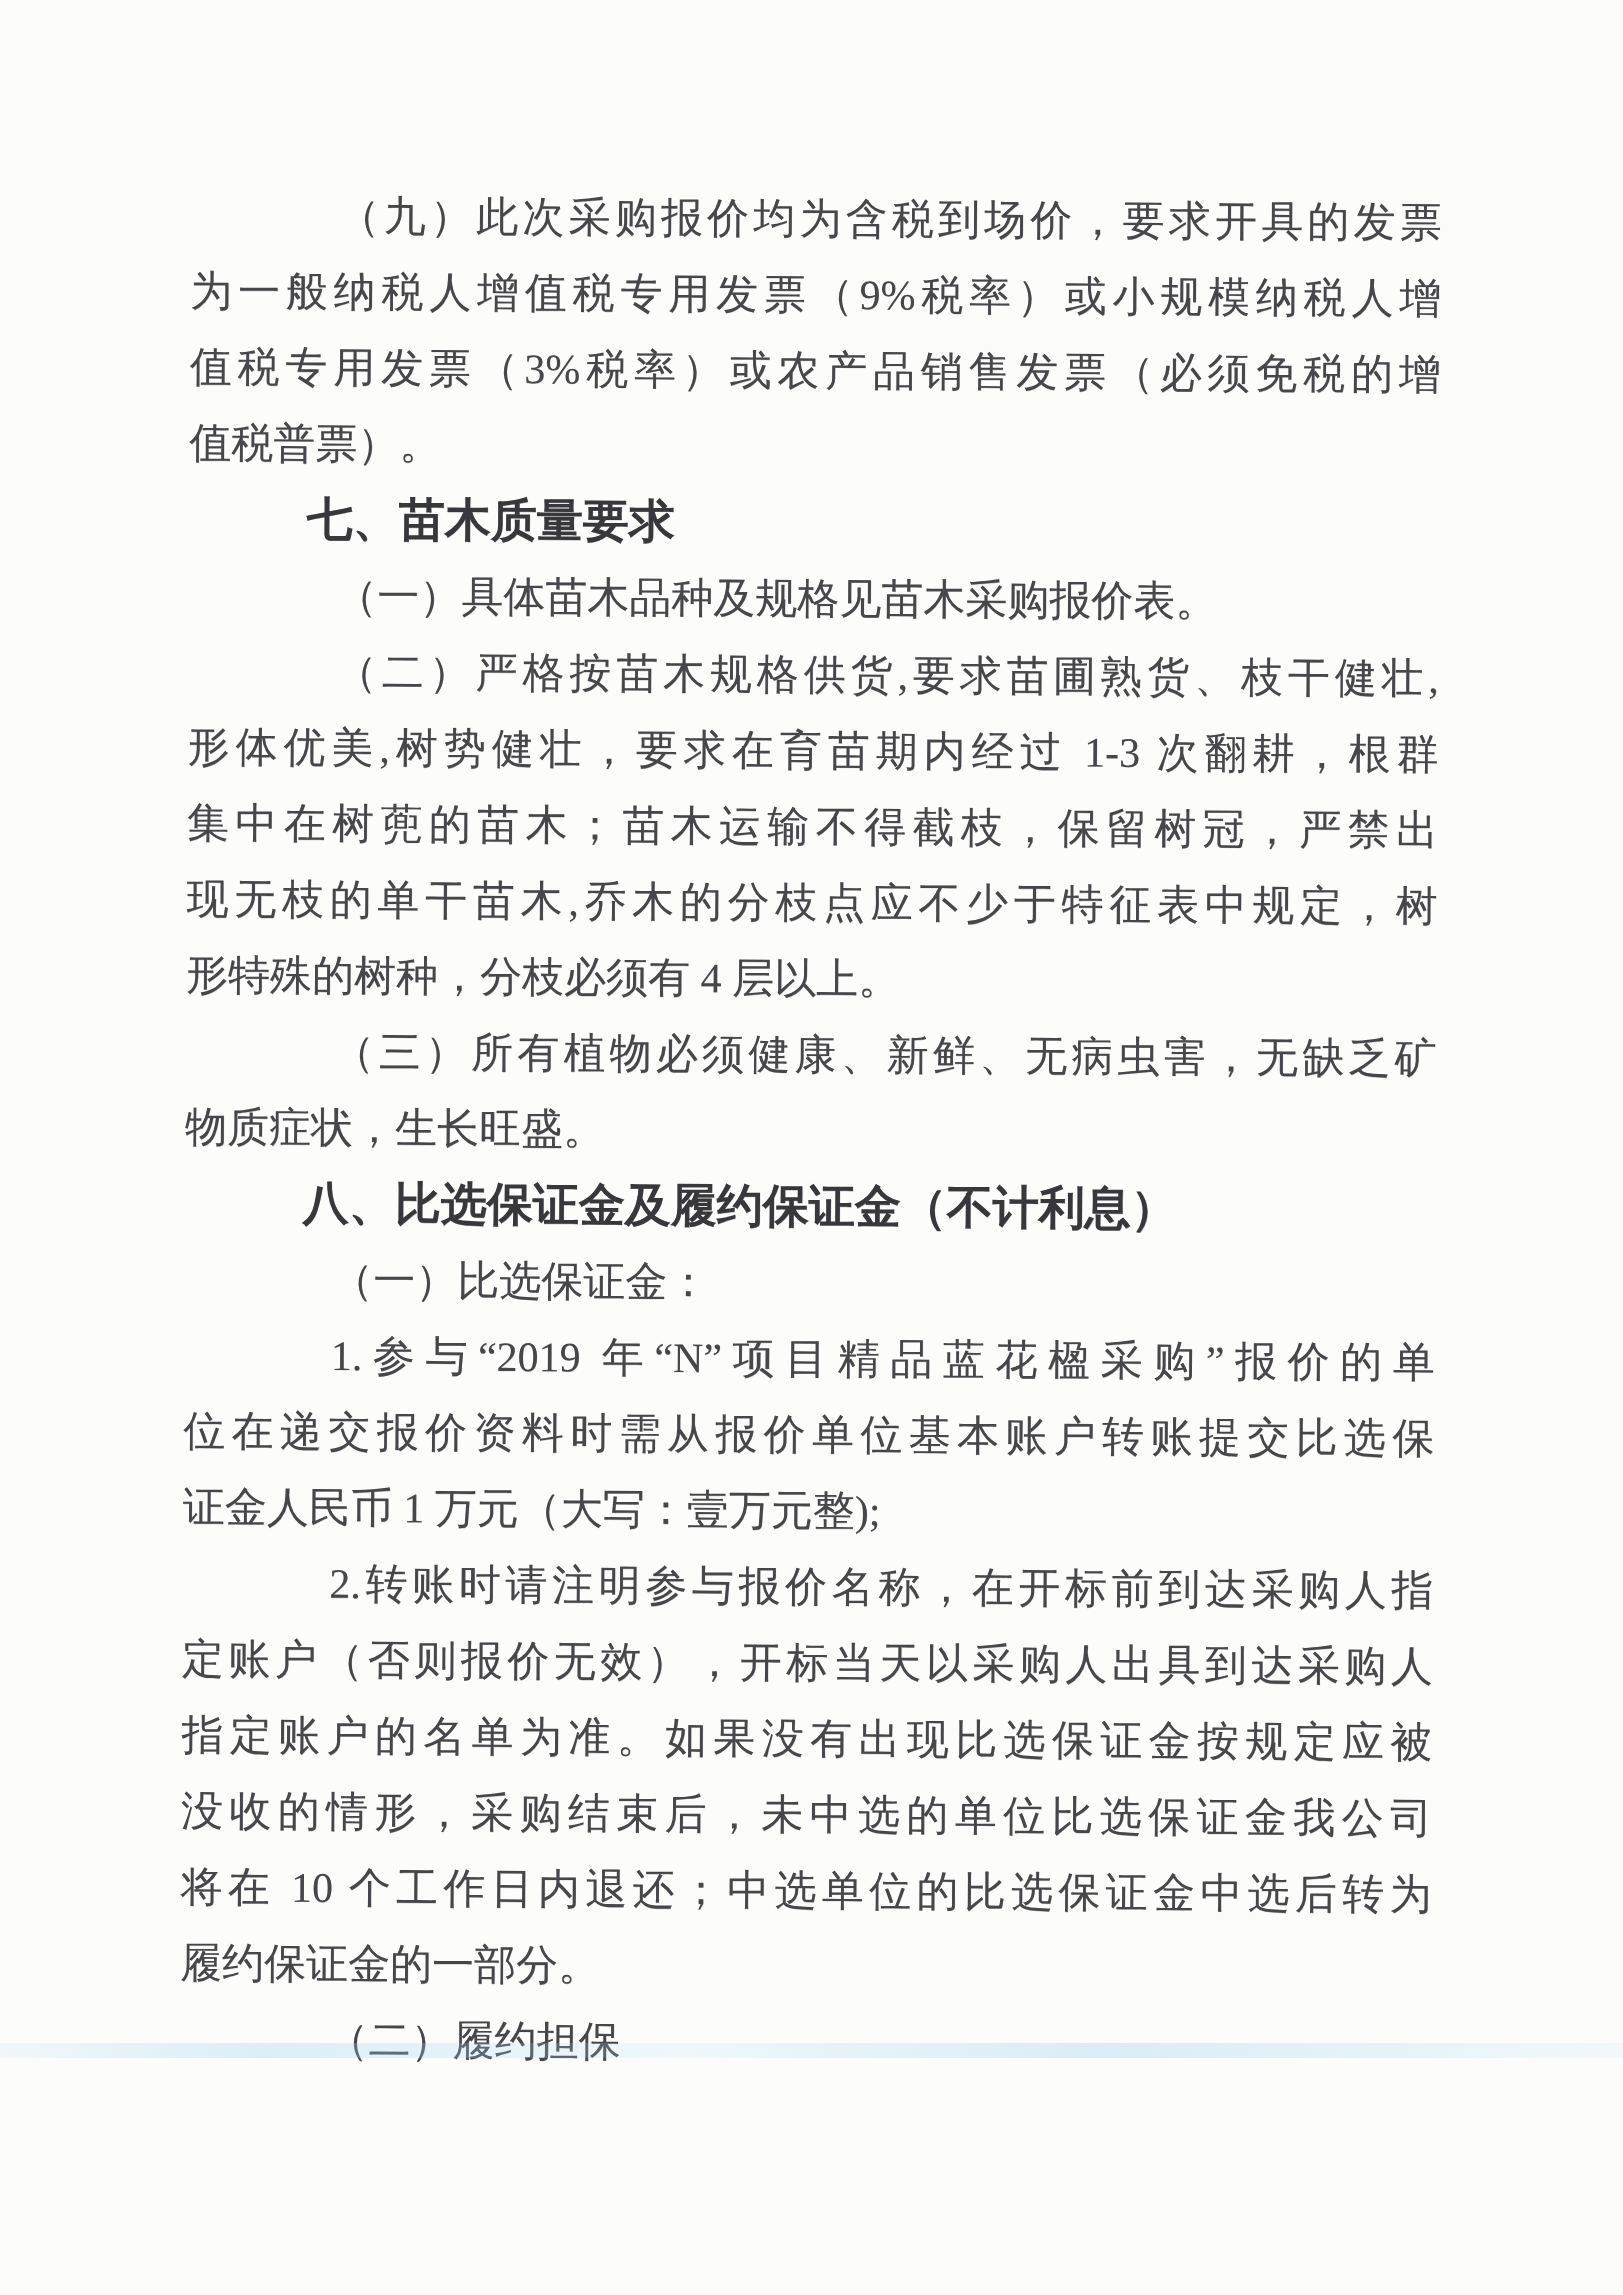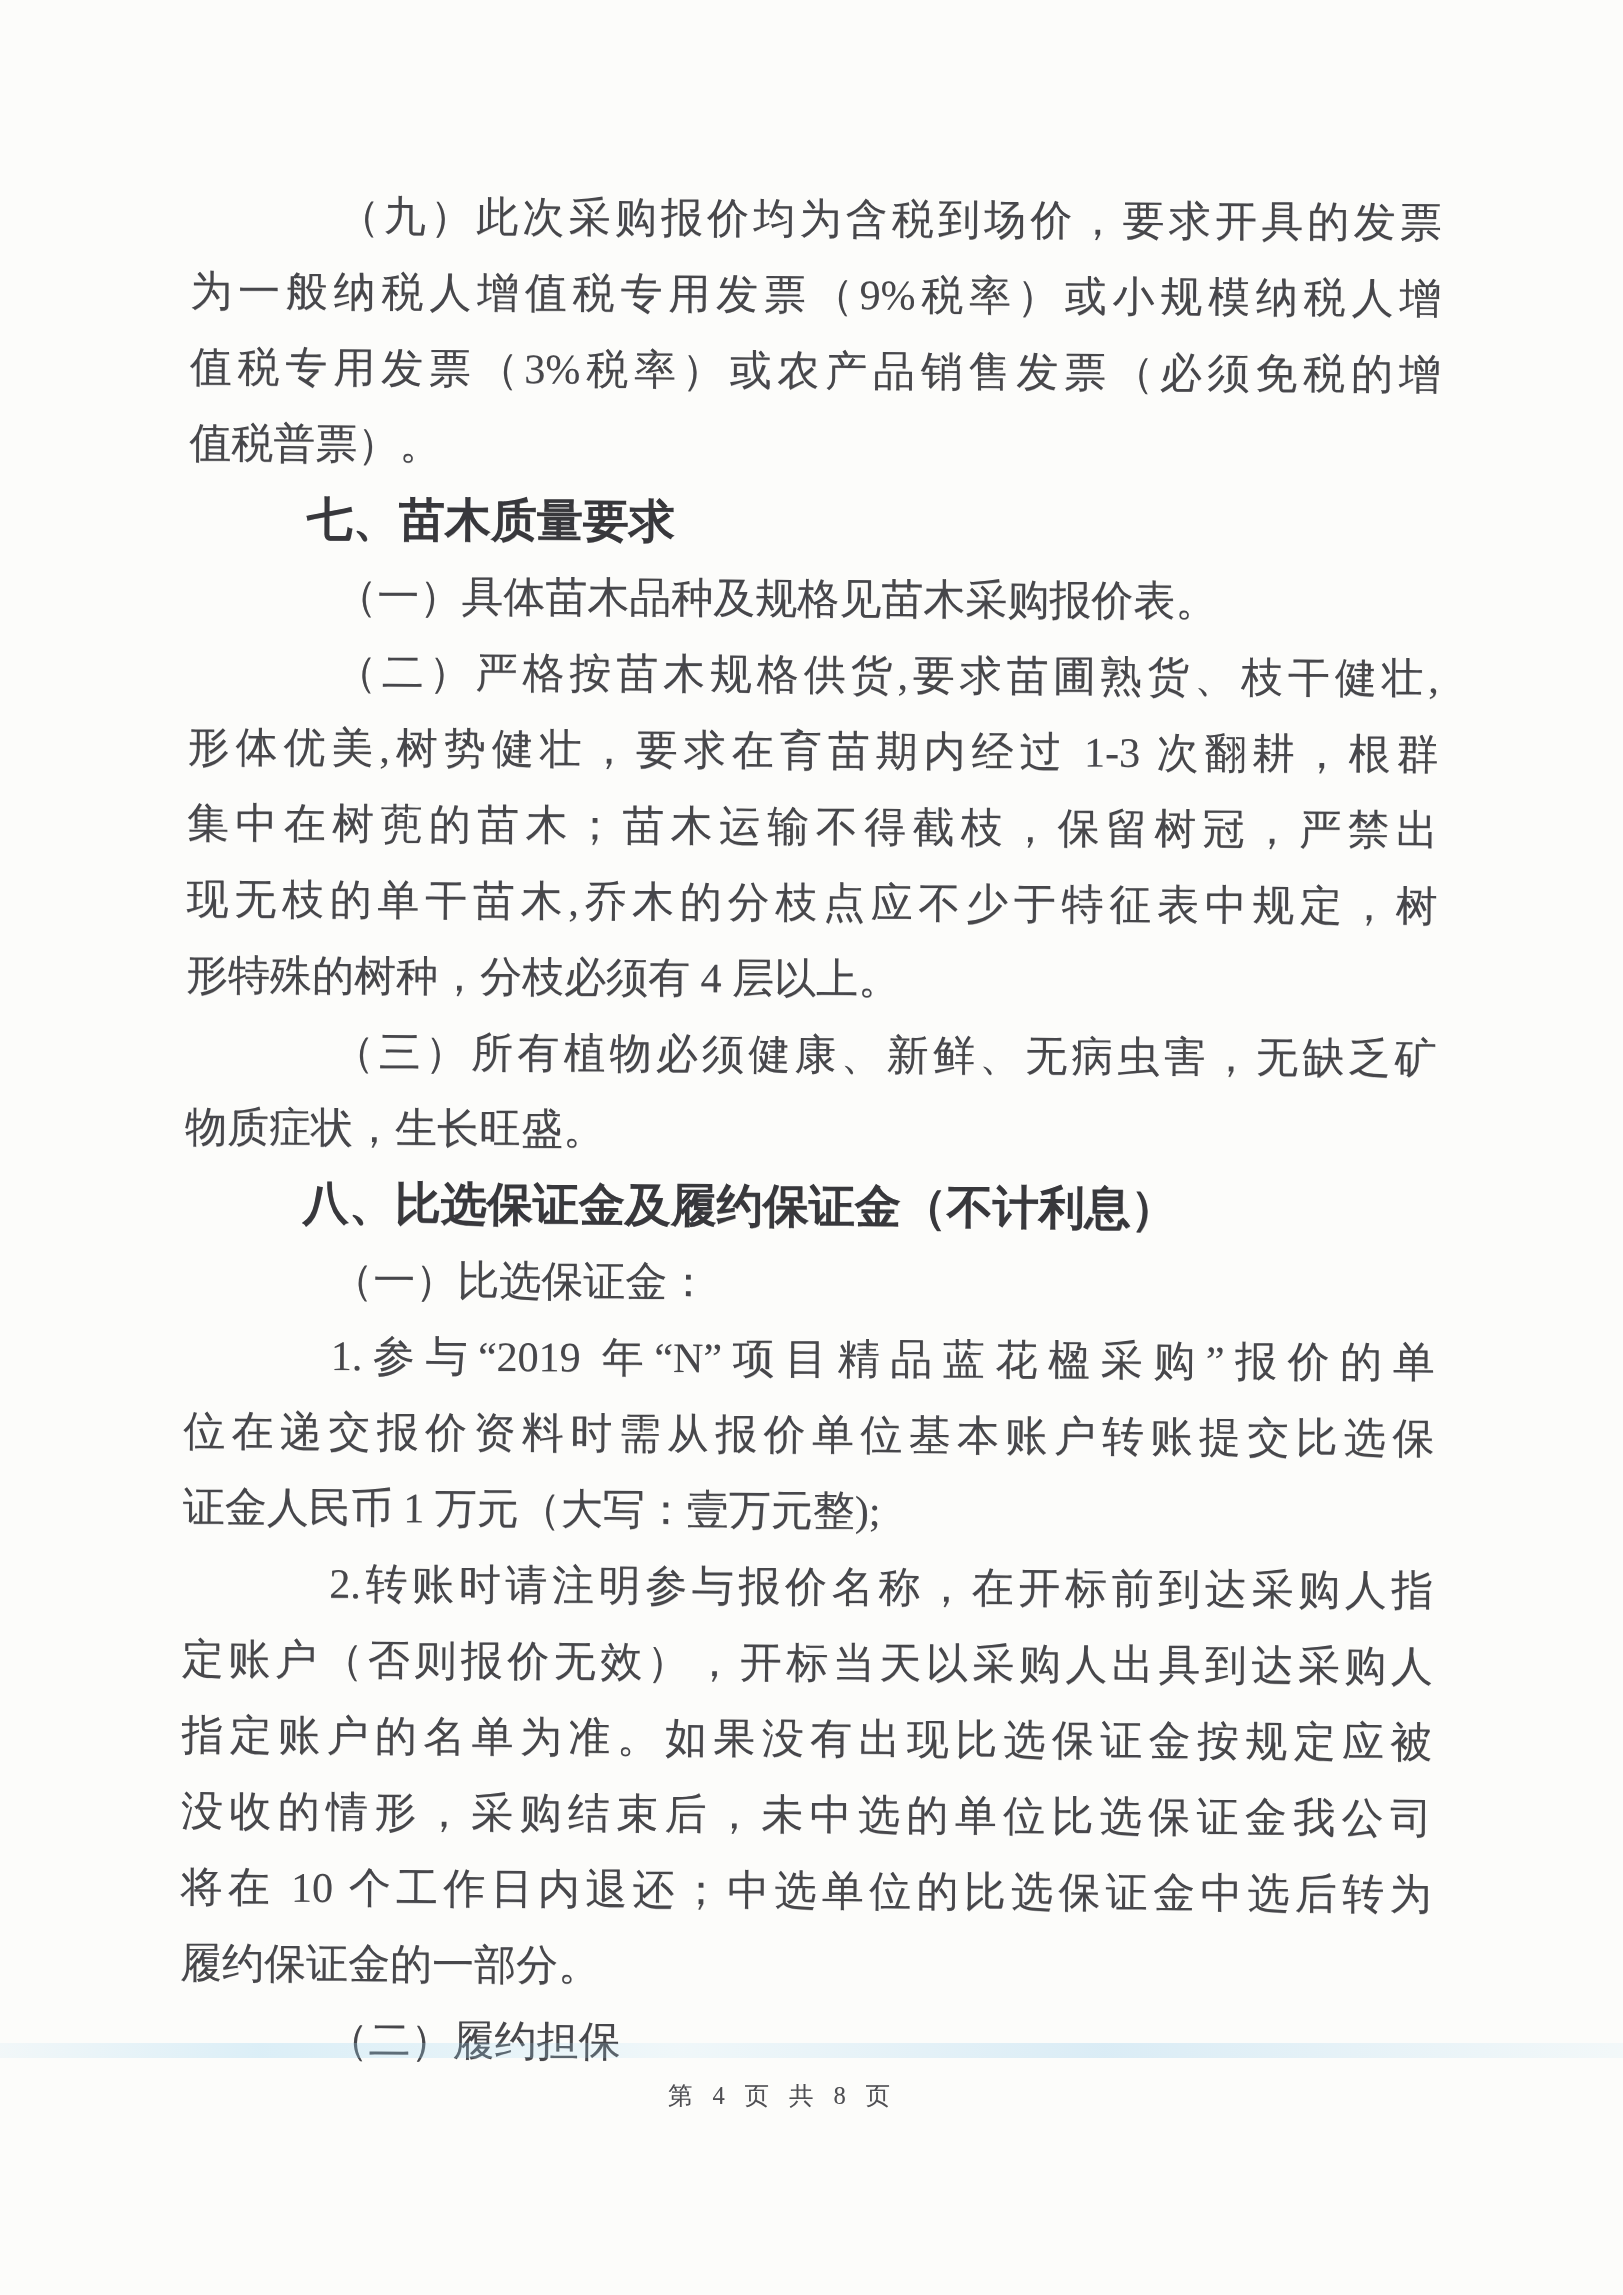--- a/index.html
+++ b/index.html
@@ -107,16 +107,15 @@
       <div class="line cont">定账户（否则报价无效），开标当天以采购人出具到达采购人</div>
       <div class="line cont">指定账户的名单为准。如果没有出现比选保证金按规定应被</div>
       <div class="line cont">没收的情形，采购结束后，未中选的单位比选保证金我公司</div>
       <div class="line cont">将在 10 个工作日内退还；中选单位的比选保证金中选后转为</div>
       <div class="line para-end">履约保证金的一部分。</div>
       <div class="line para-single">（二）履约担保</div>
     </div>
 
   <div class="scan-band"></div>
 
-  <div class="footer">第 4 页 共 8 页</div>
 
 </div>
 
 
 </body></html>

